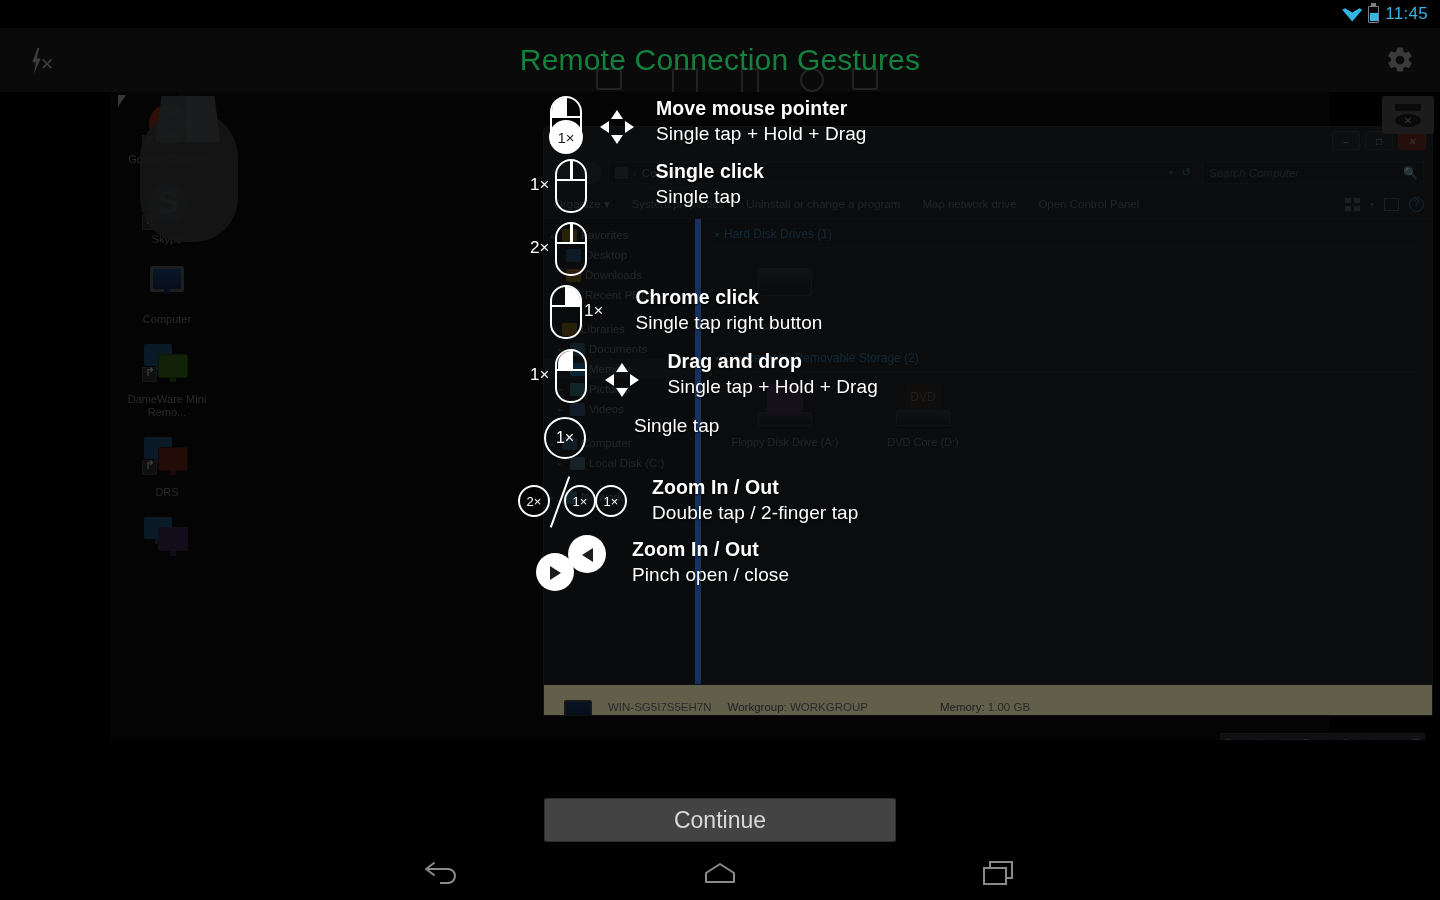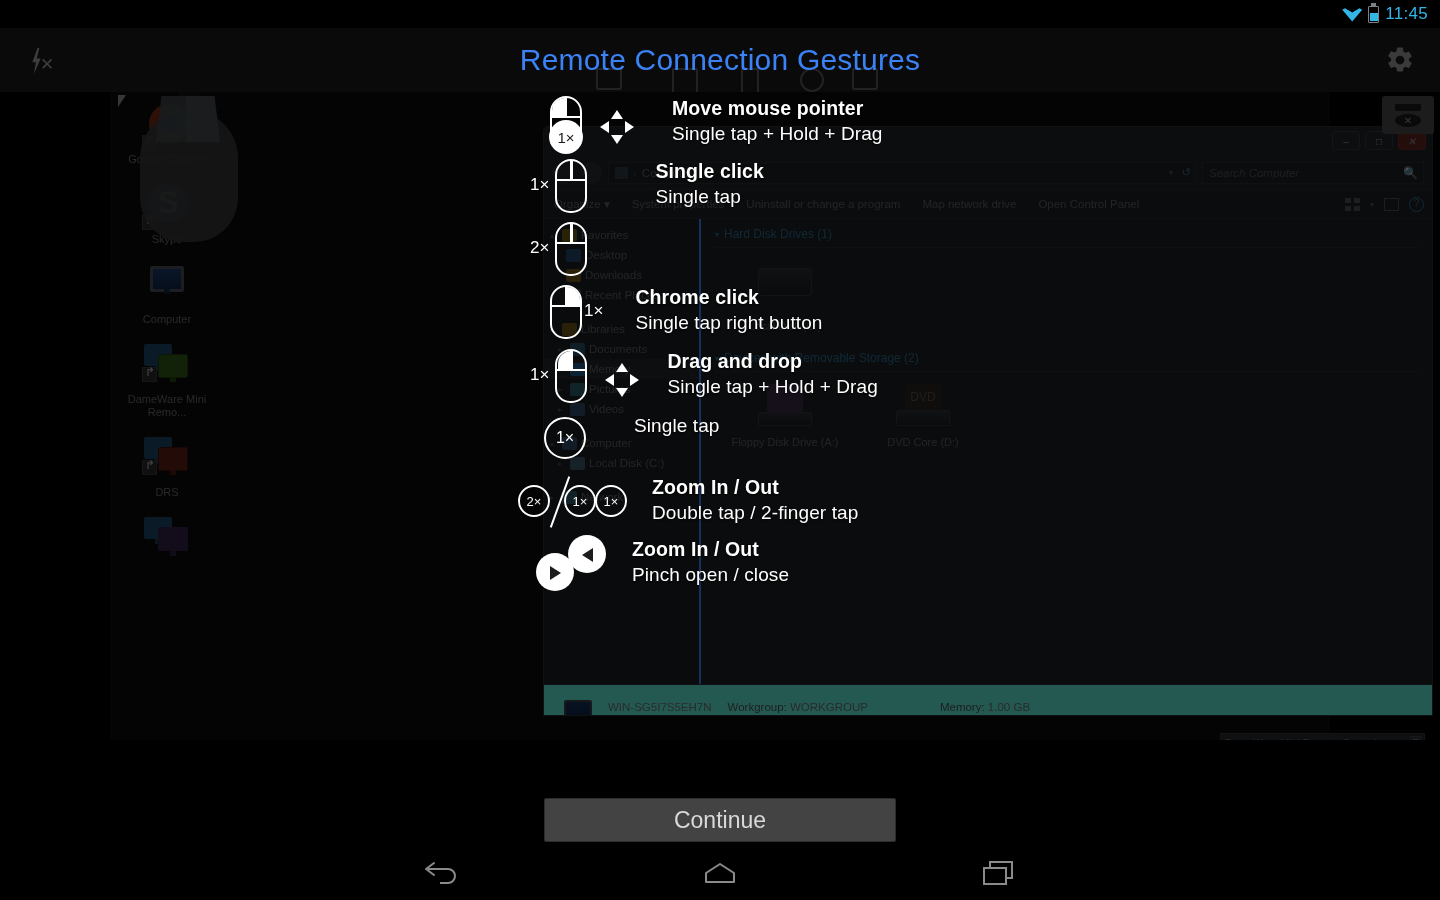--- a/index.html
+++ b/index.html
@@ -29,21 +29,21 @@
   .batt-ic .cap { position:absolute; top:-3px; left:3px; width:5px; height:3px; background:#7b8286; }
   .batt-ic .fill { position:absolute; left:1.6px; right:1.6px; bottom:1.6px; height:45%; background:#33b5e5; }
 
   
   .actionbar {
     position: absolute; top: 28px; left: 0; width: 1440px; height: 64px;
     background: #0a0a0a; display: flex; align-items: center;
   }
   .ab-title {
     position: absolute; left: 0; right: 0; text-align: center;
-    color: #3b82f6; font-size: 30px; font-weight: 400; letter-spacing: .2px;
+    color: #15803d; font-size: 30px; font-weight: 400; letter-spacing: .2px;
   }
   .ab-left { position: absolute; left: 18px; width: 44px; height: 44px; top: 10px; }
   .ab-right { position: absolute; right: 18px; width: 44px; height: 44px; top: 10px; }
   .flash-off { position: relative; width: 44px; height: 44px; }
   .flash-off .bolt {
     position: absolute; left: 12px; top: 10px; width: 13px; height: 26px;
     background: #3d3d3d;
     clip-path: polygon(58% 0, 18% 55%, 45% 55%, 30% 100%, 82% 40%, 52% 40%, 72% 0);
   }
   .flash-off .xm {
@@ -163,42 +163,42 @@
      linear-gradient(#4a4f54 0 0) 0 0/6px 5px no-repeat,
      linear-gradient(#4a4f54 0 0) 9px 0/6px 5px no-repeat,
      linear-gradient(#4a4f54 0 0) 0 8px/6px 5px no-repeat,
      linear-gradient(#4a4f54 0 0) 9px 8px/6px 5px no-repeat; }
   .paneicon { width: 15px; height: 13px; border: 1.5px solid #4a4f54; }
   .helpicon { width: 15px; height: 15px; border-radius: 50%; border: 1.5px solid #2f6d8c; color: #2f6d8c;
     font-size: 10px; text-align: center; line-height: 12px; }
 
   .ex-body { display: flex; height: 465px; }
   .ex-tree {
-    width: 157px; background: #1b1e21; border-right: 2px solid #3b82f6;
+    width: 157px; background: #1b1e21; border-right: 6px solid #3b82f6;
     padding: 6px 0 0 0; font-size: 11.5px; color: #5b6064;
   }
   .tr { display: flex; align-items: center; height: 20px; padding-left: 6px; gap: 4px; white-space: nowrap; }
   .tr.sel { background: #212529; }
   .tr .exp { color: #44484c; font-size: 8px; width: 8px; }
   .tr .ic { width: 15px; height: 13px; border-radius: 2px; flex: none; }
   .tr.lvl2 { padding-left: 22px; }
   .tr.lvl2b { padding-left: 14px; }
   .trgap { height: 14px; }
 
   .ex-main { flex: 1; background: #1d2023; padding: 8px 14px; position: relative; }
   .grp-hdr { display: flex; align-items: center; gap: 5px; color: #2a6b8f; font-size: 12px; margin-bottom: 6px; }
   .grp-hdr .exp { font-size: 8px; color: #2a6b8f; }
   .grp-line { height: 1px; background: #262a2e; margin: 3px 0 10px; }
   .tiles { display: flex; gap: 26px; padding-left: 14px; margin-bottom: 6px; }
   .tile { width: 112px; text-align: center; }
   .tile .art { height: 48px; margin-bottom: 4px; position: relative; }
   .tile .nm { color: #5a6065; font-size: 11px; line-height: 13px; }
 
   .ex-status {
-    height: 58px; background: #5eead4; border-top: 1px solid #262a2e;
+    height: 58px; background: #fef9c3; border-top: 1px solid #262a2e;
     display: flex; align-items: center; padding: 0 14px; gap: 12px;
     color: #4d5257; font-size: 11.5px;
   }
   .st-ic { width: 38px; height: 32px; position: relative; flex: none; }
   .st-ic .scr { position:absolute; left:6px; top:2px; width:28px; height:21px; background: linear-gradient(#13305c,#0d2140); border:2px solid #3b4045; border-radius:2px;}
   .st-rows { display: flex; flex-direction: column; gap: 2px; }
   .st-row { display: flex; gap: 16px; }
   .st-strong { color: #6a7075; }
 
   
@@ -603,21 +603,21 @@
           <div class="div"></div>
           <div class="hline"></div>
         <div class="badge">1×</div>
       </div>
       <div class="arrows4" style="margin:14px 0 0 16px">
         <span class="up"></span>
           <span class="dn"></span>
           <span class="lf"></span>
           <span class="rt"></span>
       </div>
-      <div class="gtexts" style="margin-left:38px">
+      <div class="gtexts" style="margin-left:22px">
         <div class="gtitle">Move mouse pointer</div>
         <div class="gsub">Single tap + Hold + Drag</div>
       </div>
     </div>
 
     <div class="grow" style="left:530px; top:159px;">
       <div class="cnt" style="margin-top:16px">1×</div>
       <div class="ms" style="margin-left:4px">
         <div class="shell"></div>
           <div class="lb"></div>

